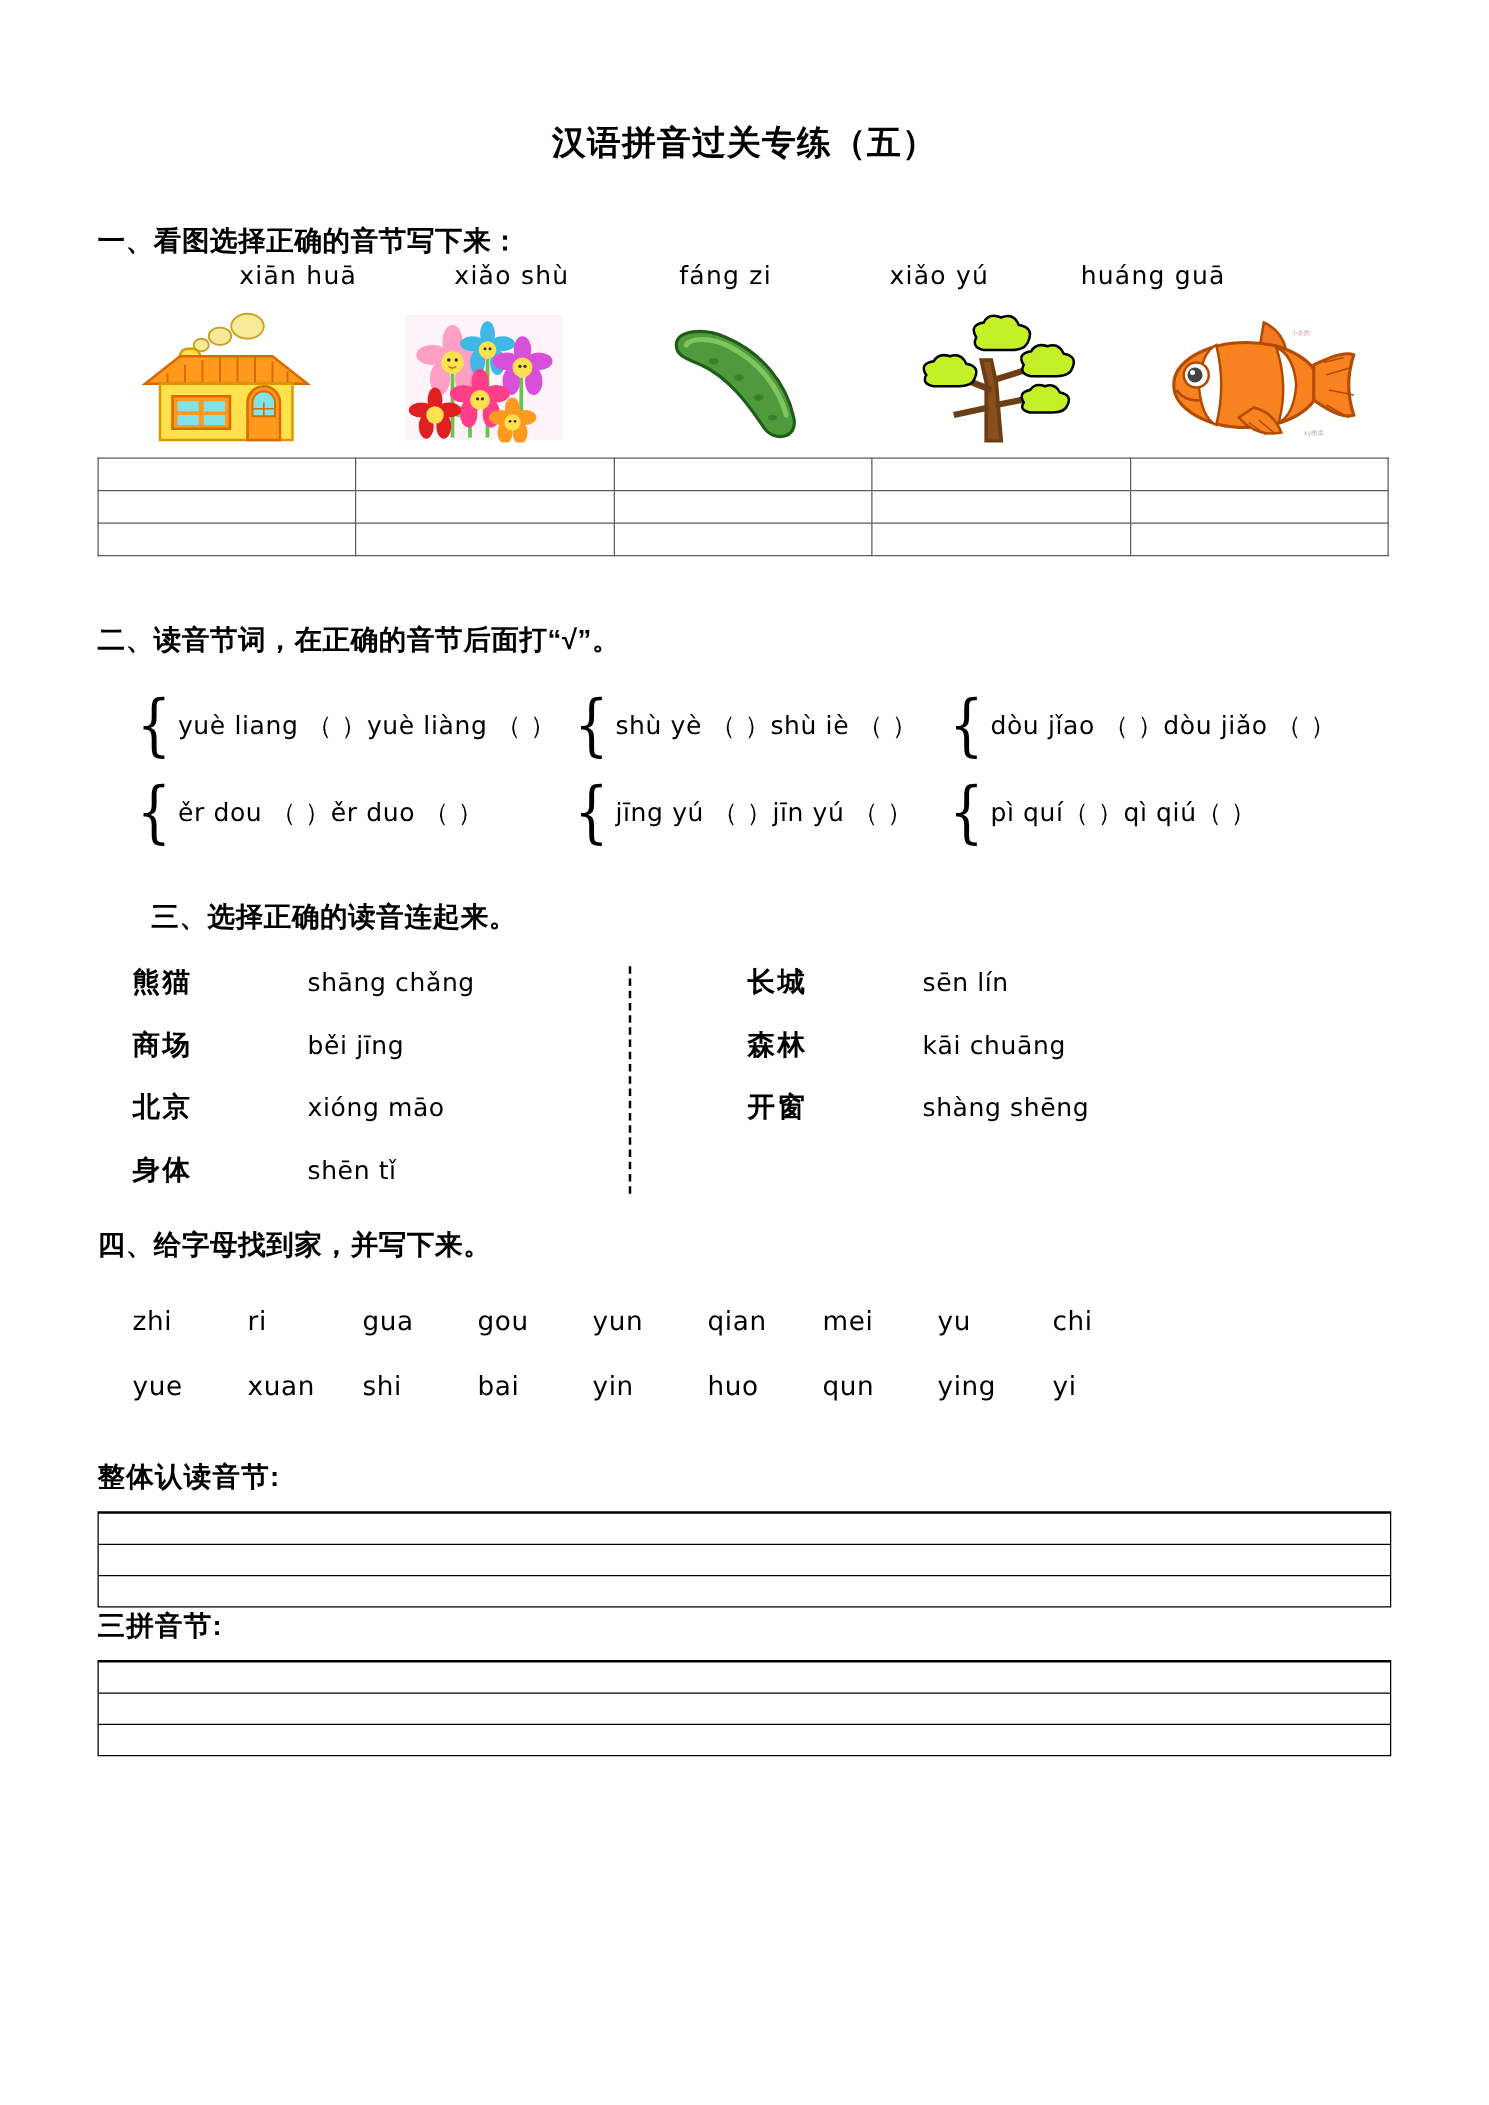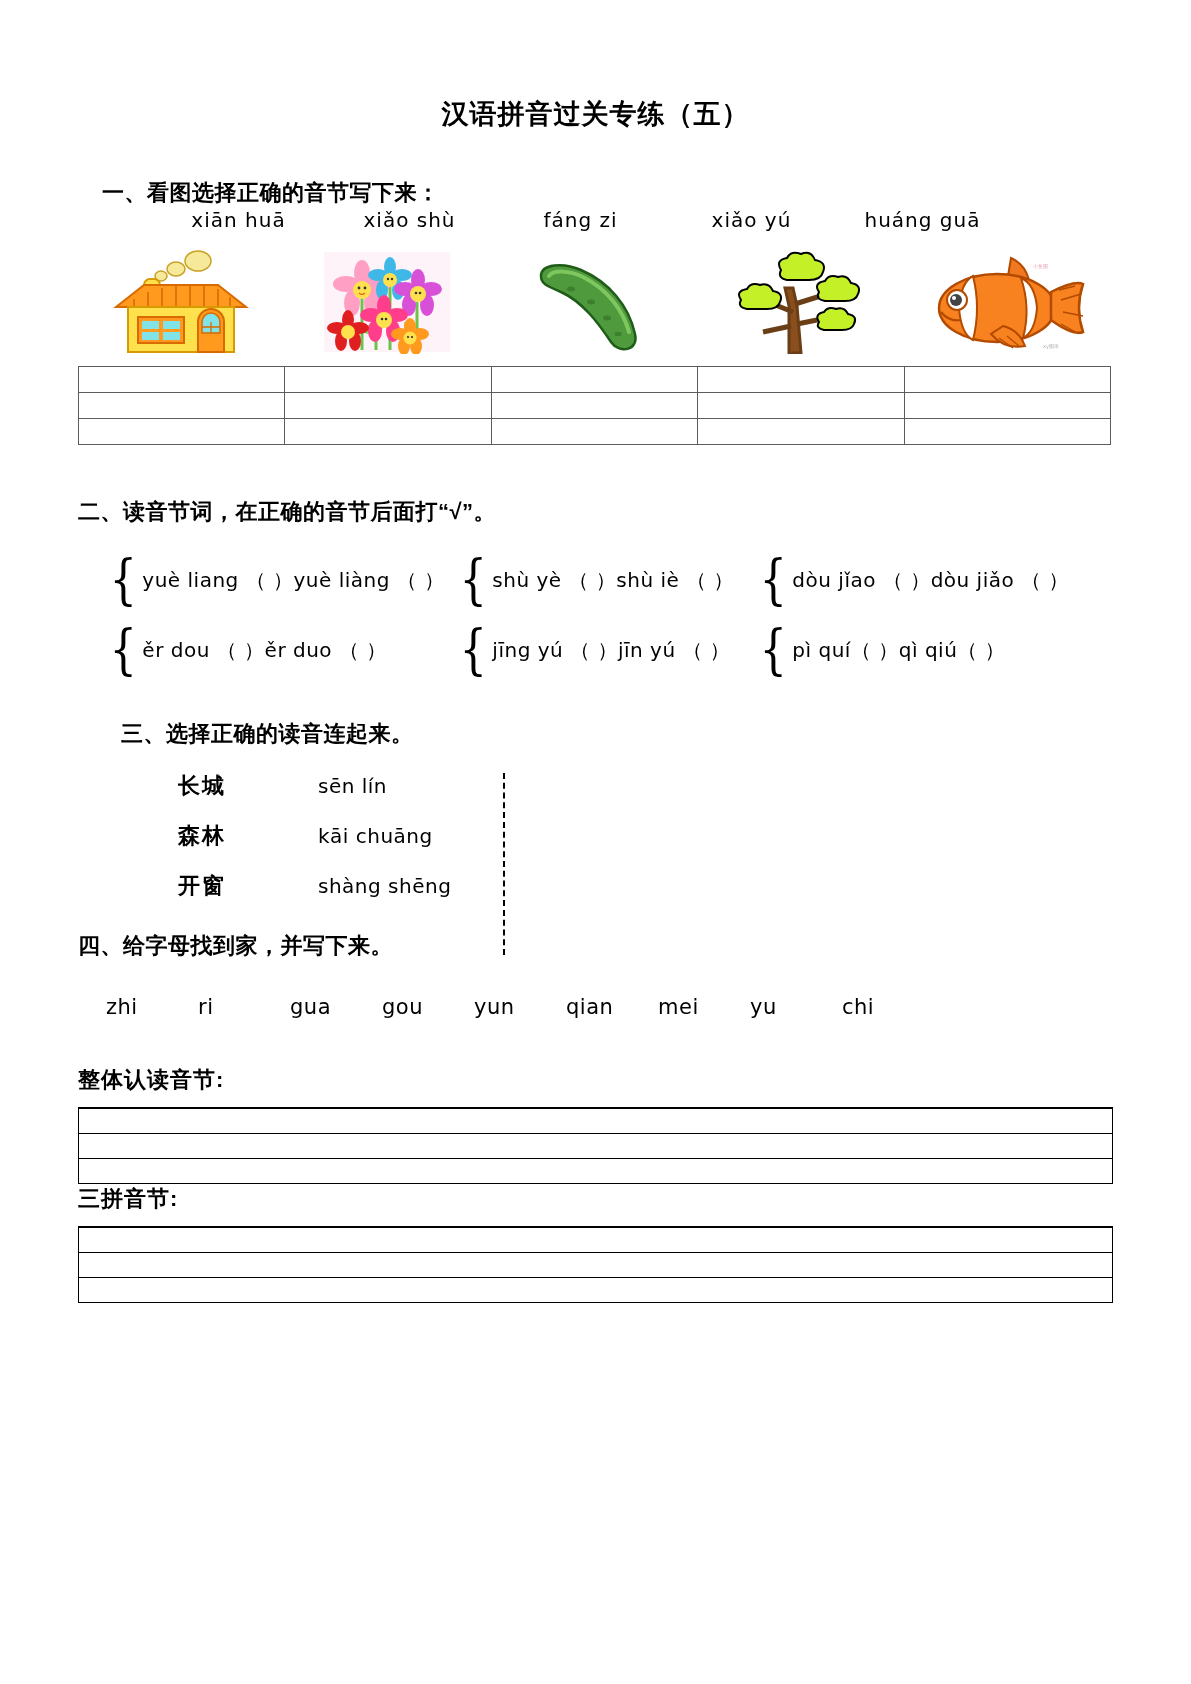--- a/index.html
+++ b/index.html
@@ -33,21 +33,21 @@
     margin-bottom: 0;
   }
 
   
   .section-heading {
     font-size: 22px;
     font-weight: bold;
     margin: 0;
     letter-spacing: 0.5px;
   }
-  #sec1-heading { margin-top: 46px; margin-left: 24px; }
+  #sec1-heading { margin-top: 46px; }
   #sec2-heading { margin-top: 0; }
   #sec3-heading { margin-top: 0; }
   #sec4-heading { margin-top: 0; }
 
   
   .pinyin-options {
     display: flex;
     padding-left: 75px;
     font-family: "DejaVu Sans", sans-serif;
     font-size: 20px;
@@ -463,20 +463,38 @@
         </span>
       </div>
     </div>
   </div>
 
   <div class="section-heading" id="sec3-heading">三、选择正确的读音连起来。</div>
 
   <div class="match-wrap">
     <div class="match-divider"></div>
 
+    <div class="match-col left">
+      <div class="match-line">
+        <span class="match-word">熊猫</span>
+        <span class="match-pinyin">shāng  chǎng</span>
+      </div>
+      <div class="match-line">
+        <span class="match-word">商场</span>
+        <span class="match-pinyin">běi  jīng</span>
+      </div>
+      <div class="match-line">
+        <span class="match-word">北京</span>
+        <span class="match-pinyin">xióng  māo</span>
+      </div>
+      <div class="match-line">
+        <span class="match-word">身体</span>
+        <span class="match-pinyin">shēn  tǐ</span>
+      </div>
+    </div>
 
     <div class="match-col right">
       <div class="match-line">
         <span class="match-word">长城</span>
         <span class="match-pinyin">sēn  lín</span>
       </div>
       <div class="match-line">
         <span class="match-word">森林</span>
         <span class="match-pinyin">kāi  chuāng</span>
       </div>
@@ -494,20 +512,31 @@
     <span class="syl">ri</span>
     <span class="syl">gua</span>
     <span class="syl">gou</span>
     <span class="syl">yun</span>
     <span class="syl">qian</span>
     <span class="syl">mei</span>
     <span class="syl">yu</span>
     <span class="syl">chi</span>
   </div>
 
+  <div class="syllable-row second">
+    <span class="syl">yue</span>
+    <span class="syl">xuan</span>
+    <span class="syl">shi</span>
+    <span class="syl">bai</span>
+    <span class="syl">yin</span>
+    <span class="syl">huo</span>
+    <span class="syl">qun</span>
+    <span class="syl">ying</span>
+    <span class="syl">yi</span>
+  </div>
 
   <div class="write-label" id="label-zhengti">整体认读音节:</div>
   <div class="write-box">
     <div class="wline"></div>
     <div class="wline"></div>
     <div class="wline"></div>
   </div>
 
   <div class="write-label" id="label-sanpin">三拼音节:</div>
   <div class="write-box">

